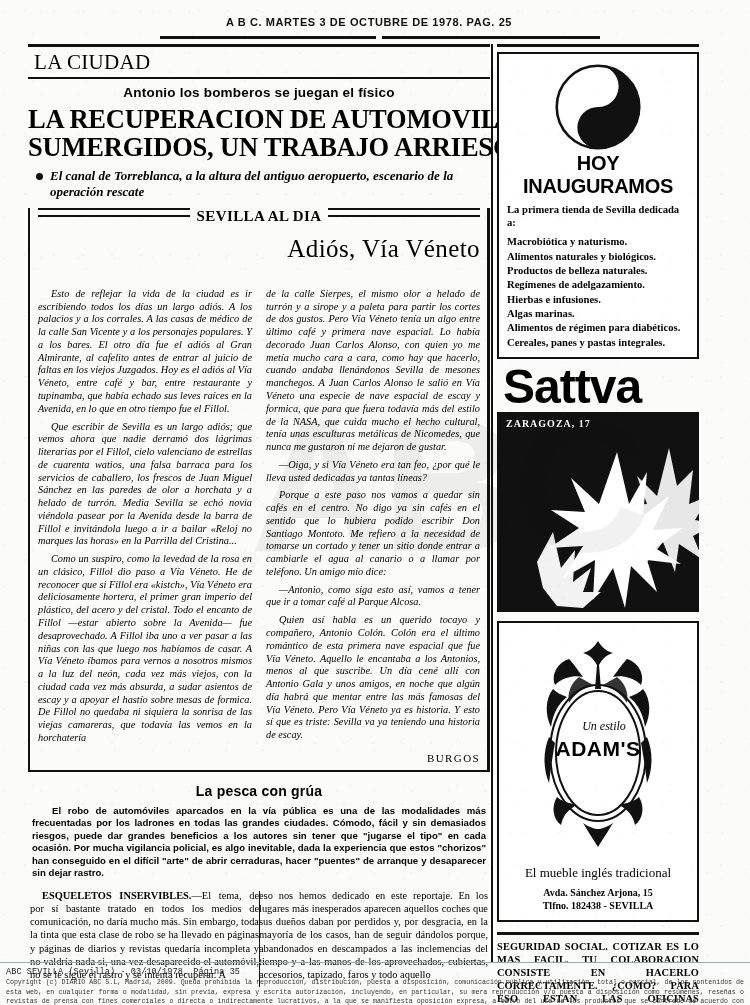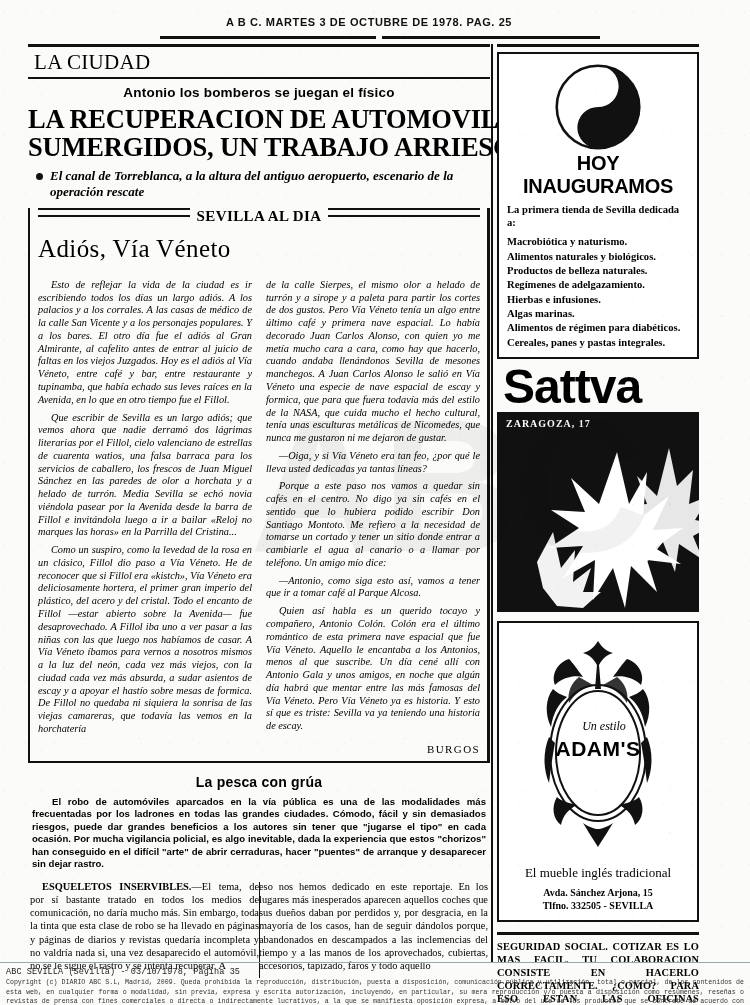--- a/index.html
+++ b/index.html
@@ -51,22 +51,22 @@
     font-weight:700;font-size:13px;line-height:1.22;margin:0 0 9px 8px;}
   .bullet{width:7px;height:7px;border-radius:50%;background:#111;flex:0 0 auto;margin-top:5px;}
 
   
   .boxart{border:2px solid #111;border-top:none;position:relative;padding:0 8px 6px;}
   .boxhead{display:flex;align-items:flex-start;justify-content:center;gap:7px;
     margin:-1px 0 0;height:22px;}
   .boxhead .ln{flex:1 1 auto;height:0;border-top:2px solid #111;border-bottom:2px solid #111;height:5px;}
   .boxhead .tt{font-family:"Liberation Serif", serif;font-weight:700;font-size:15px;
     letter-spacing:.4px;white-space:nowrap;}
-  .arttitle{text-align:left;font-family:"Liberation Serif", serif;font-size:25px;
-    letter-spacing:.4px;margin:5px 0 16px;}
+  .arttitle{text-align:right;font-family:"Liberation Serif", serif;font-size:25px;
+    letter-spacing:.4px;margin:5px 0 25px;}
   .cols2{display:flex;gap:14px;}
   .cols2 .col{flex:1 1 0;min-width:0;}
   .italtxt{font-family:"Liberation Serif", serif;font-style:italic;font-size:10.3px;
     line-height:1.24;text-align:justify;margin:0 0 5px;text-indent:13px;
     hyphens:auto;-webkit-hyphens:auto;}
   .signature{text-align:right;font-family:"Liberation Serif", serif;font-size:11px;
     letter-spacing:1.4px;margin-top:10px;}
   .boxart::after{content:"";position:absolute;right:-2px;top:0;bottom:-2px;width:3px;background:#111;}
 
   
@@ -244,21 +244,21 @@
             <rect x="70" y="196" width="10" height="10" rx="1"></rect>
             <path d="M56 44 C48 50 44 60 46 70 C52 60 62 54 70 52 Z" opacity=".85"></path>
             <path d="M94 44 C102 50 106 60 104 70 C98 60 88 54 80 52 Z" opacity=".85"></path>
           </g>
         </svg>
         <div style="position:absolute;left:12px;right:0;top:86px;font-family:'Liberation Serif',serif;font-style:italic;font-size:12px;">Un estilo</div>
         <div style="position:absolute;left:0;right:0;top:104px;font-family:'Liberation Sans',sans-serif;font-weight:700;font-size:21px;letter-spacing:.5px;">ADAM'S</div>
       </div>
       <div class="adams-script">El mueble inglés tradicional</div>
       <div class="adams-addr">Avda. Sánchez Arjona, 15</div>
-      <div class="adams-addr">Tlfno. 332505 - SEVILLA</div>
+      <div class="adams-addr">Tlfno. 182438 - SEVILLA</div>
     </div>
 
     <div class="ssrule"></div>
     <div class="sstext">
       <span>SEGURIDAD SOCIAL. COTIZAR ES LO MAS FACIL. TU COLABORACION CONSISTE EN HACERLO CORRECTAMENTE. ¿COMO? PARA ESO ESTAN LAS OFICINAS ESPECIALES DEL MINISTE-</span>
       <span class="last">RIO DE TRABAJO.</span>
     </div>
   </div>
 
   <div class="footer">

